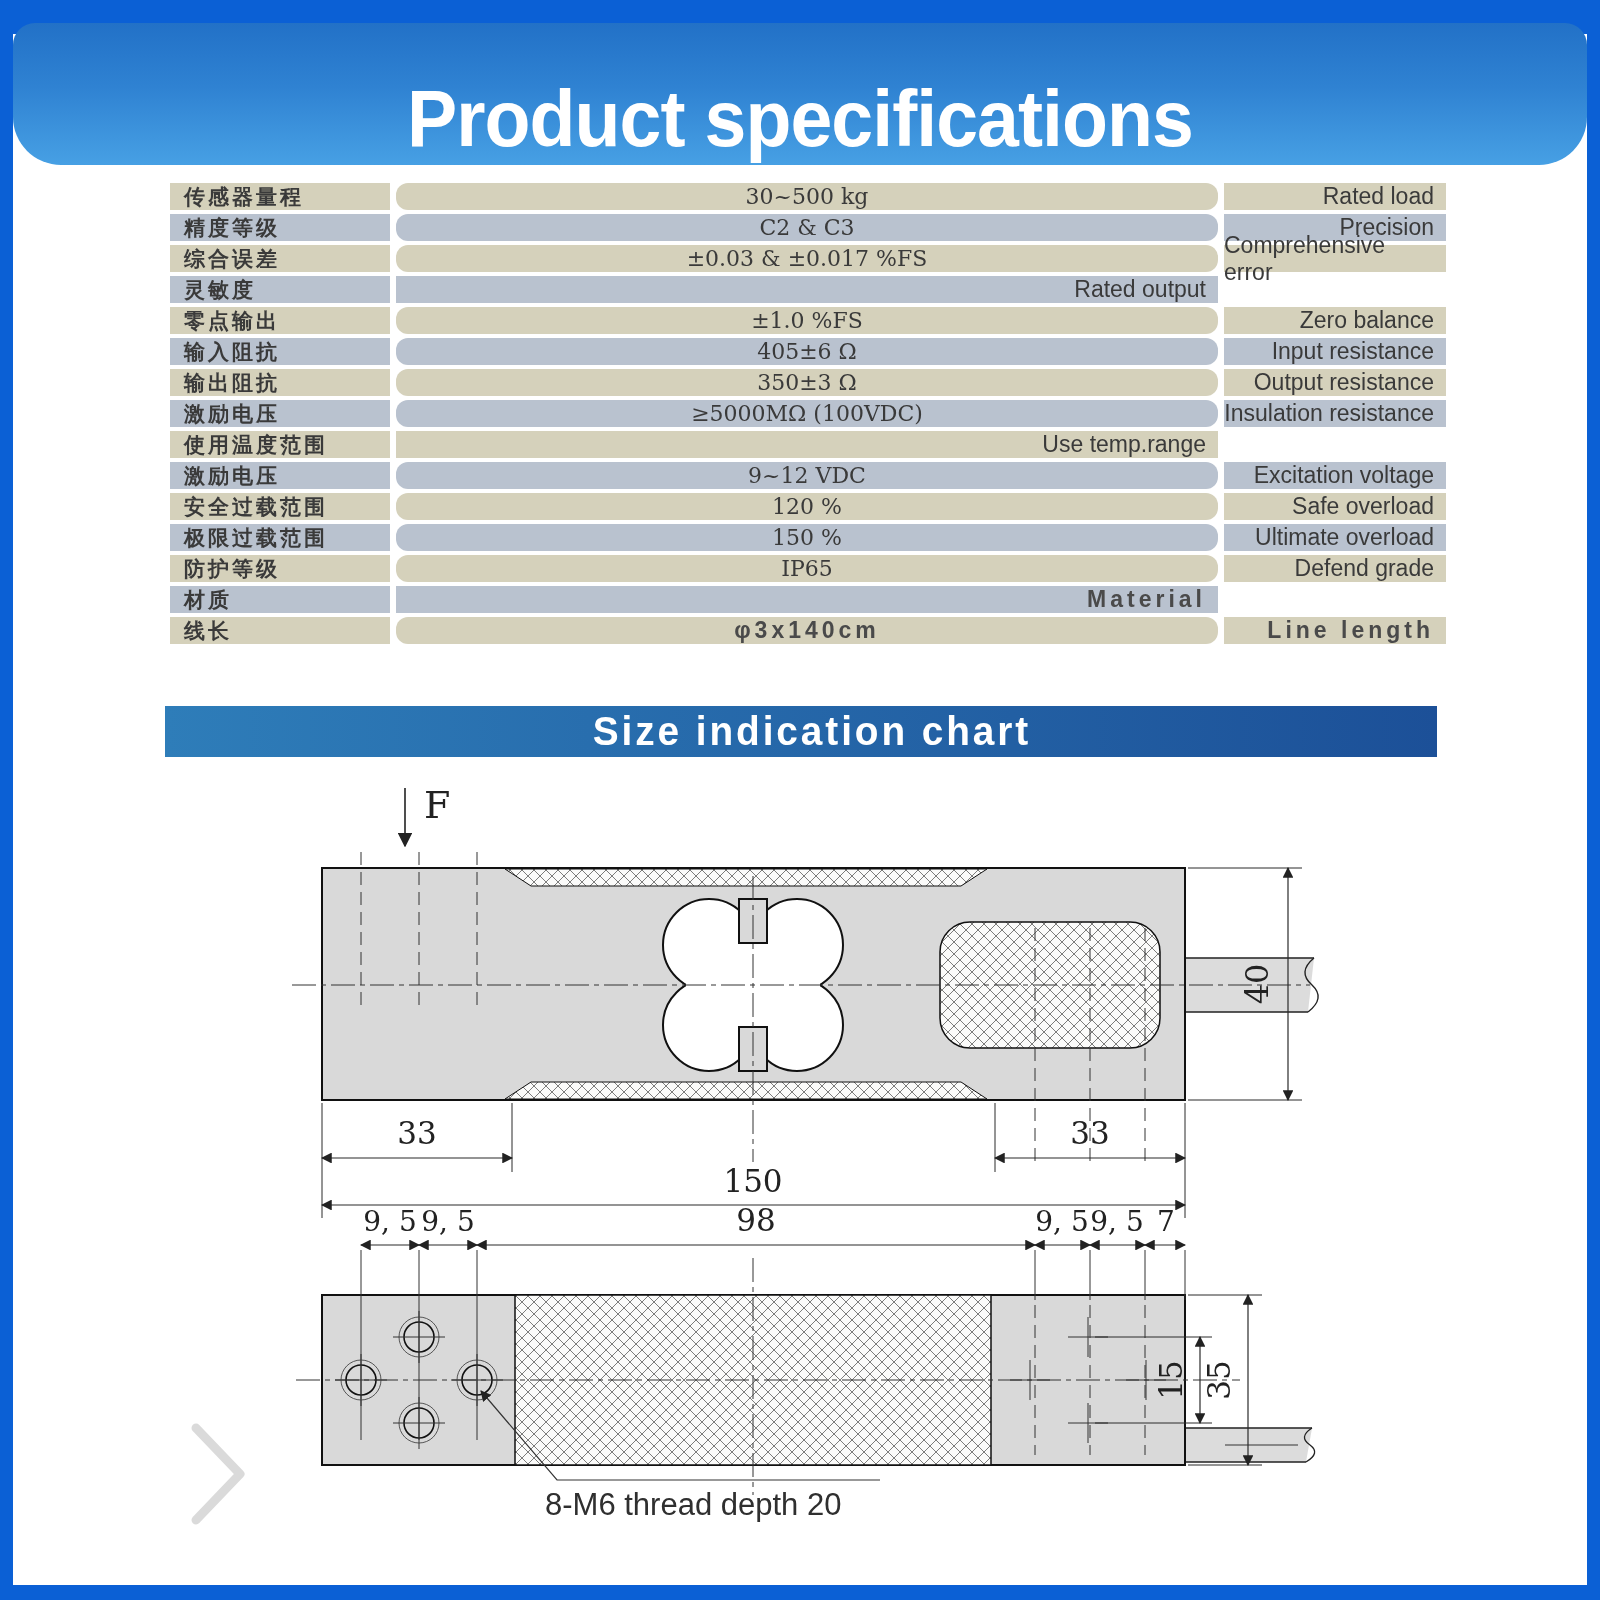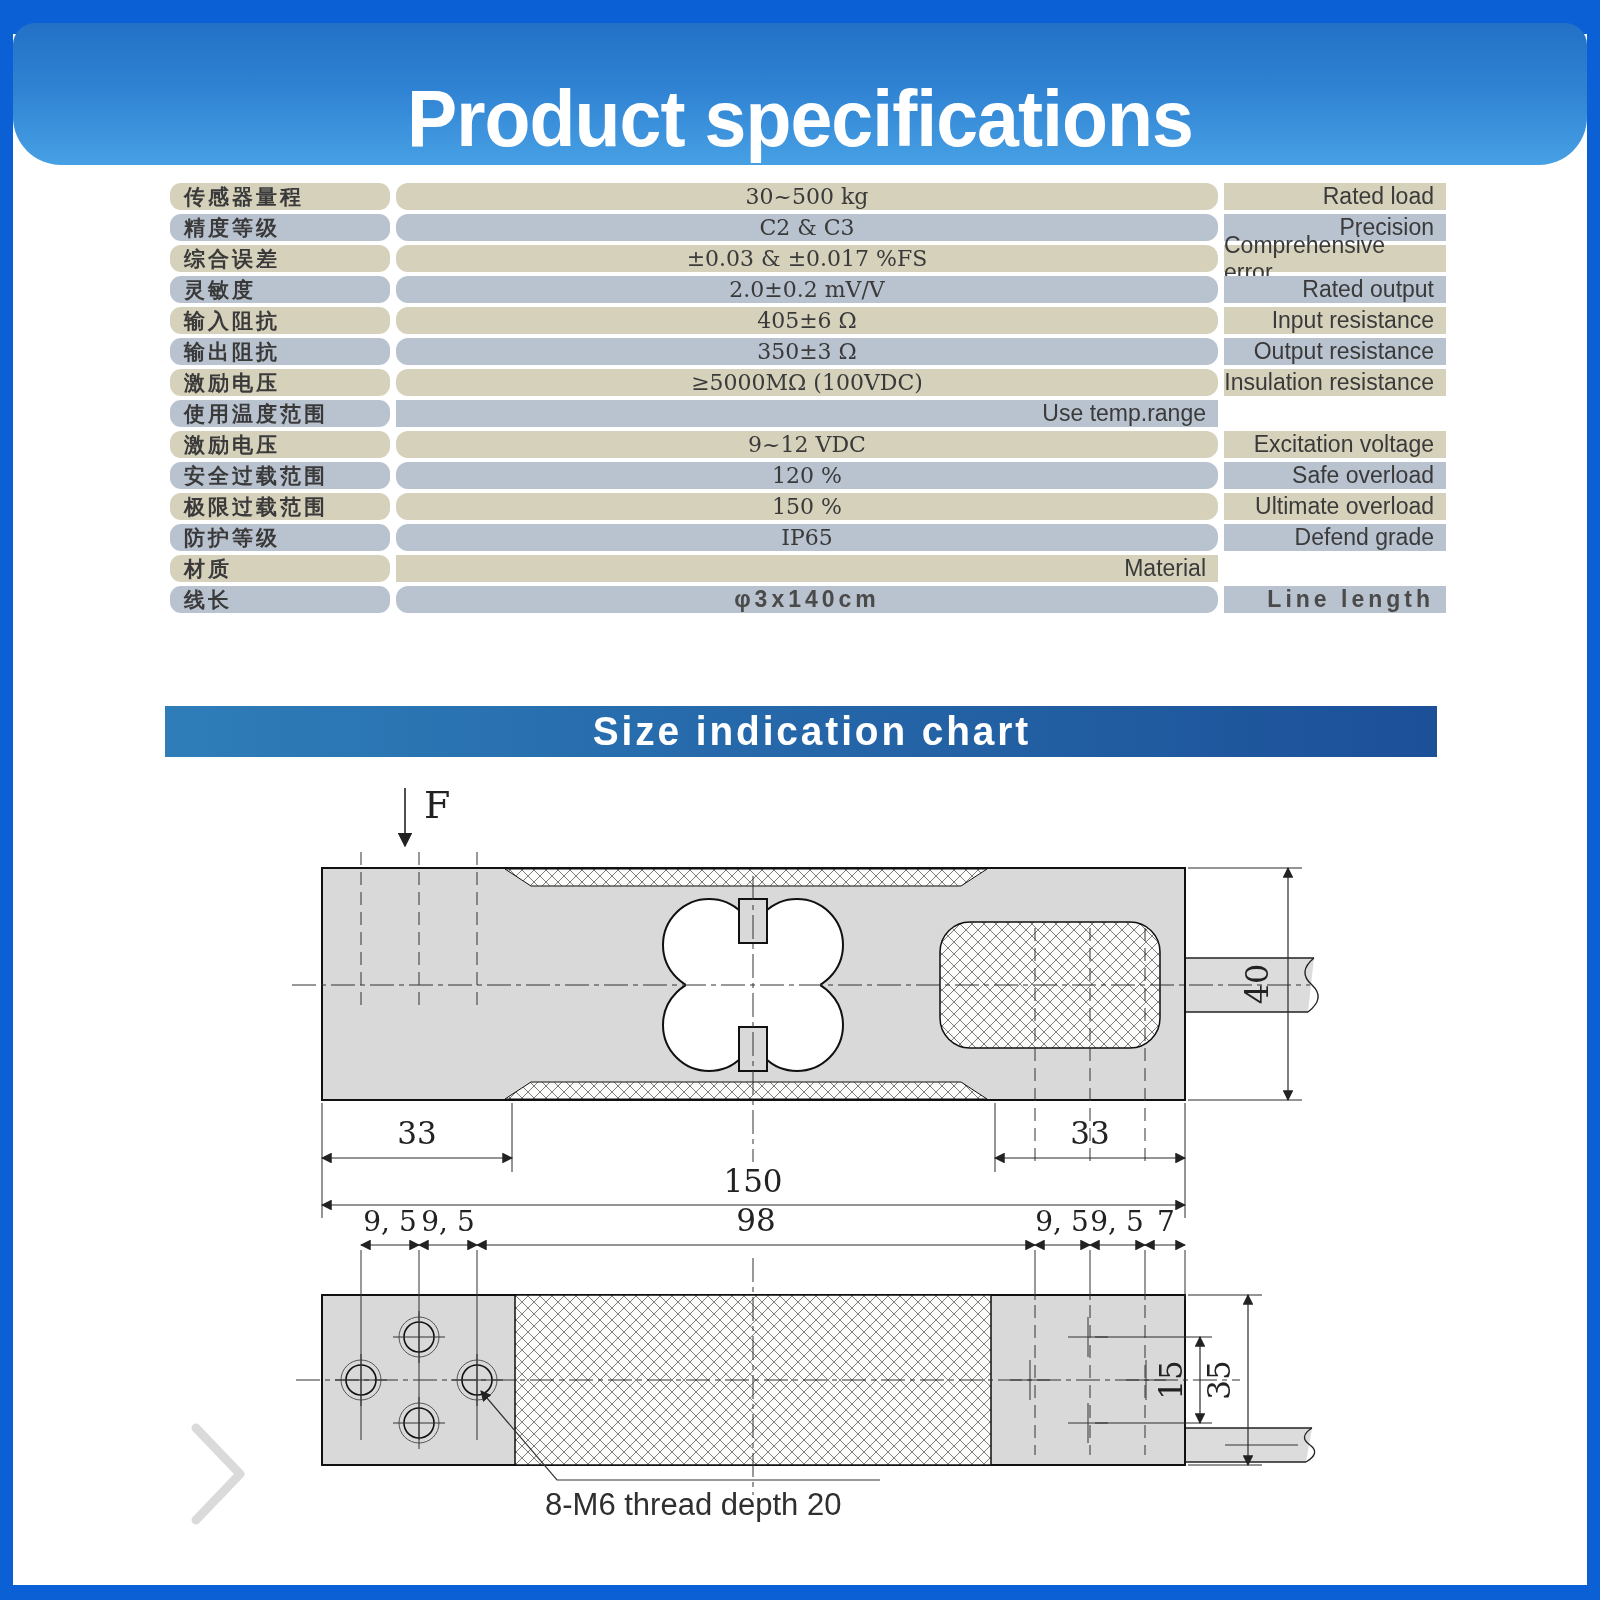--- a/index.html
+++ b/index.html
@@ -65,21 +65,20 @@
     display:flex;align-items:center;
     height:27px;
     color:#3a3a3a;
   }
   .spec-row:nth-child(odd) > div{background:var(--row-tan);}
   .spec-row:nth-child(even) > div{background:var(--row-gray-blue);}
   .cell-cn{
     padding-left:14px;
     font-size:21px;font-weight:700;letter-spacing:3px;
     font-family:"Liberation Sans",sans-serif;
-    border-radius:11px;
   }
   .cell-val{
     justify-content:center;
     font-size:22px;
     font-family:"DejaVu Serif","Liberation Serif",serif;
     border-radius:12px;
   }
   .cell-en{
     justify-content:flex-end;
     padding-right:12px;
@@ -130,24 +129,28 @@
   </div>
 
   <div class="spec-row">
     <div class="cell-cn">综合误差</div>
     <div class="cell-val">±0.03 &amp; ±0.017 %FS</div>
     <div class="cell-en">Comprehensive error</div>
   </div>
 
   <div class="spec-row">
     <div class="cell-cn">灵敏度</div>
-    <div class="cell-val">2.0±0.2 mV/V</div>
     <div class="cell-en">Rated output</div>
   </div>
 
+  <div class="spec-row">
+    <div class="cell-cn">零点输出</div>
+    <div class="cell-val">±1.0 %FS</div>
+    <div class="cell-en">Zero balance</div>
+  </div>
 
   <div class="spec-row">
     <div class="cell-cn">输入阻抗</div>
     <div class="cell-val">405±6 Ω</div>
     <div class="cell-en">Input resistance</div>
   </div>
 
   <div class="spec-row">
     <div class="cell-cn">输出阻抗</div>
     <div class="cell-val">350±3 Ω</div>

